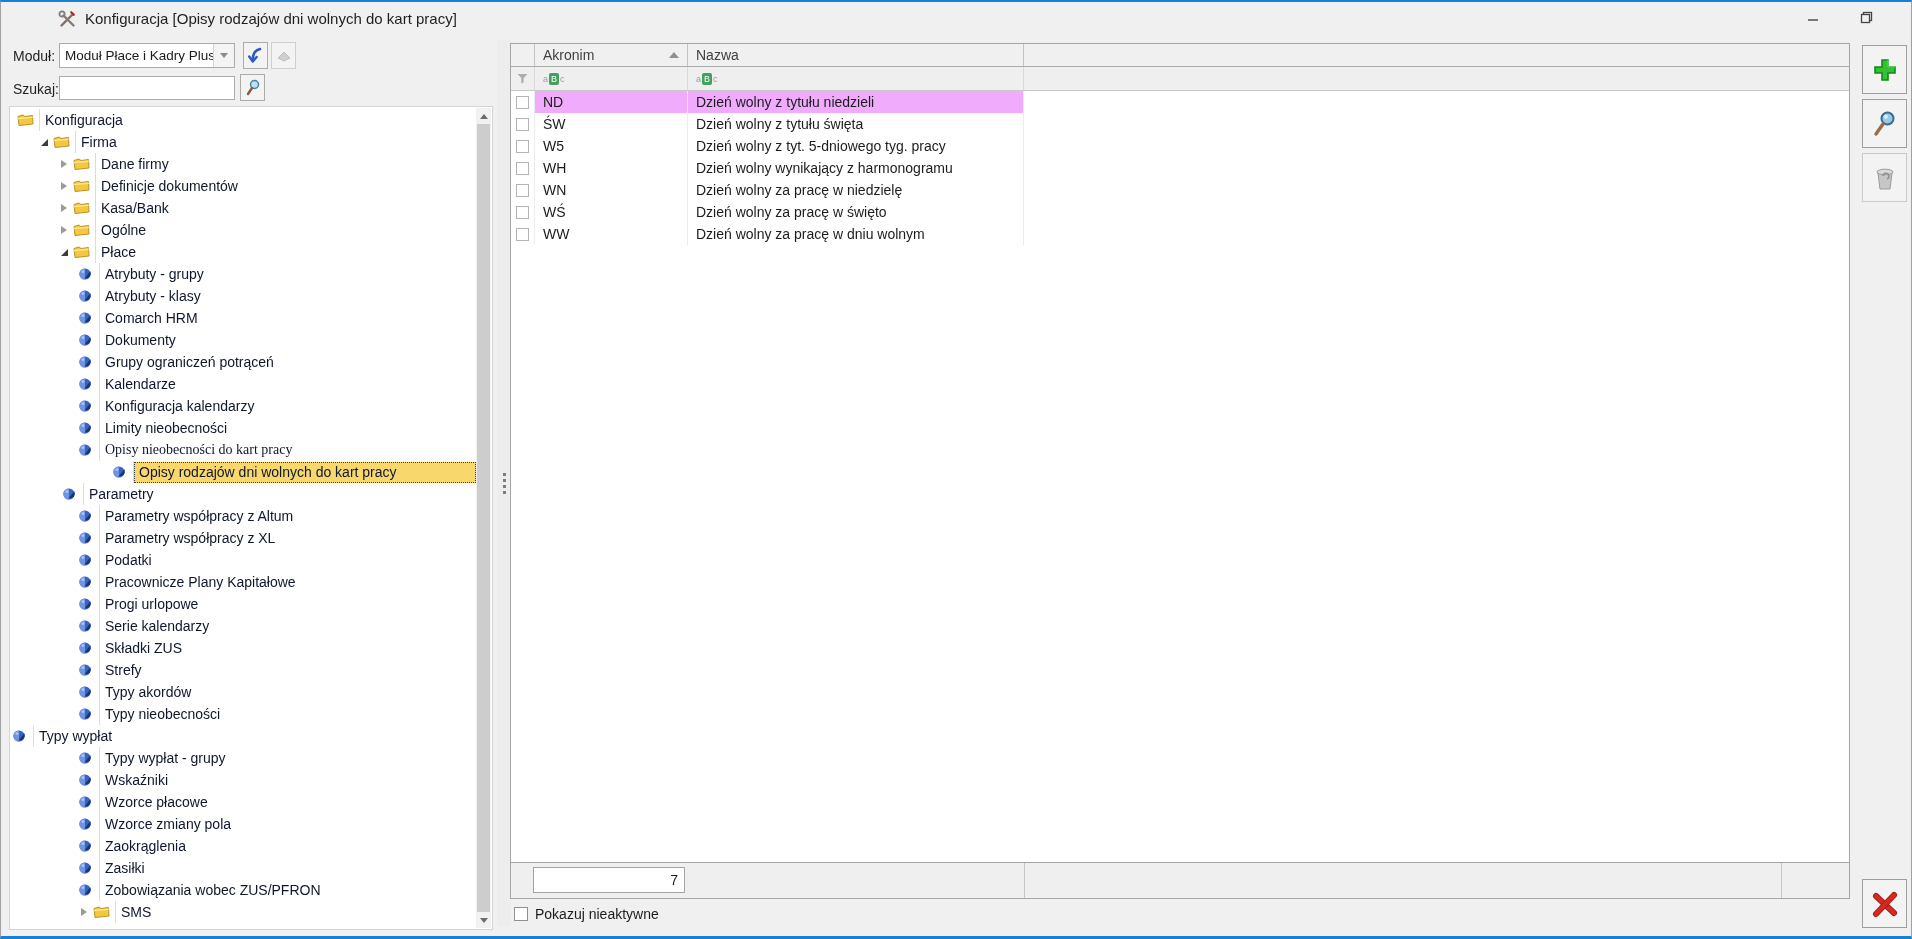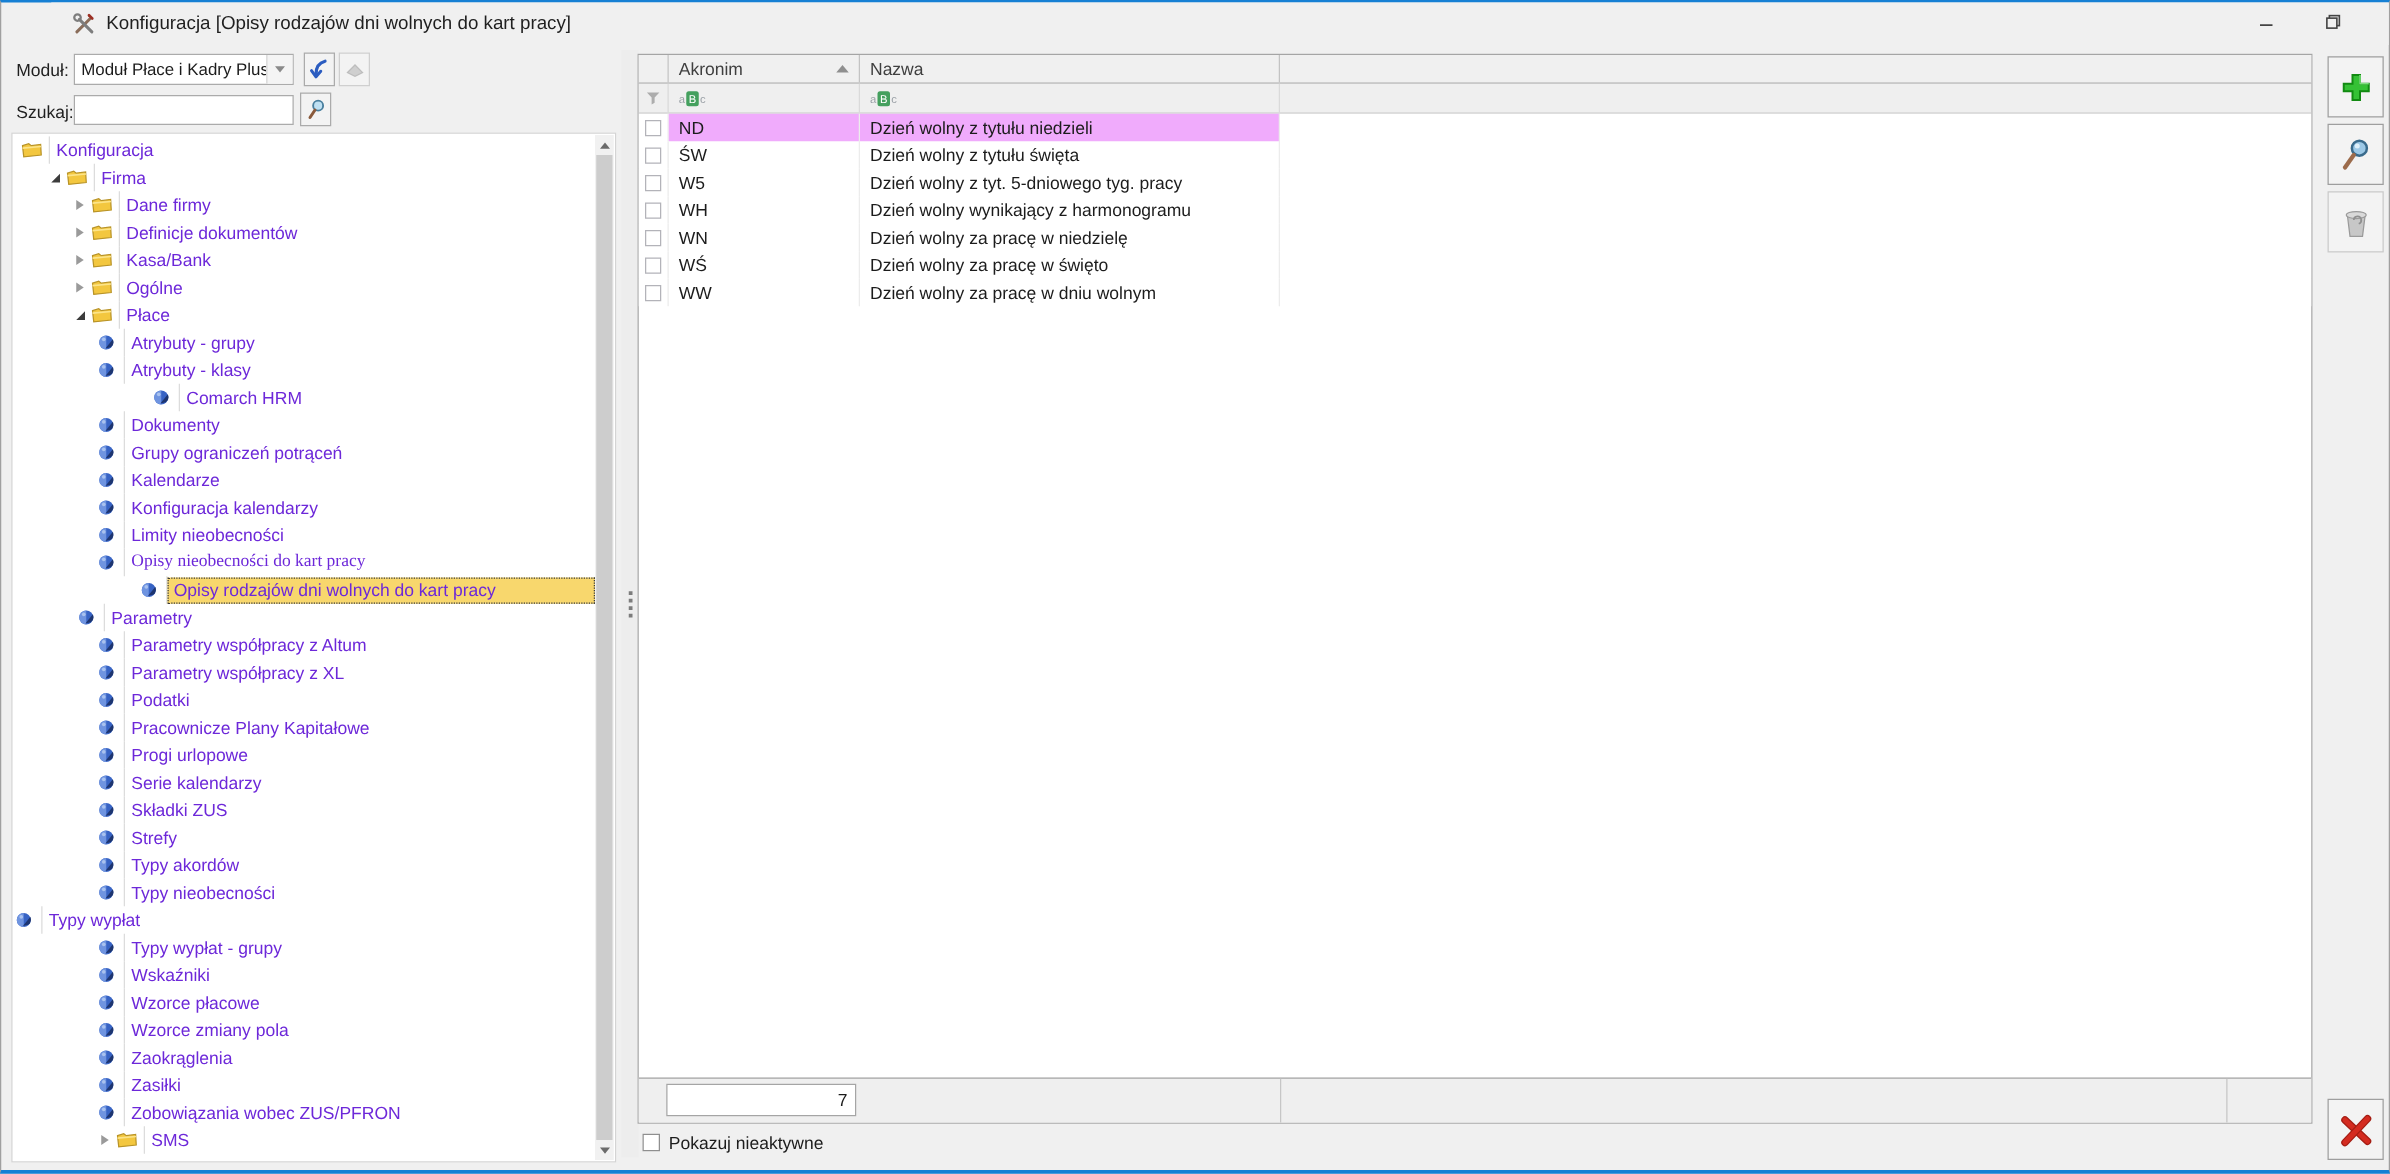--- a/index.html
+++ b/index.html
@@ -23,21 +23,21 @@
   .tri-down{width:0;height:0;border-left:4px solid transparent;border-right:4px solid transparent;border-top:5px solid #8a8a8a;}
   .sbtn{position:absolute;width:25px;height:27px;background:#f3f3f3;border:1px solid #ababab;
     box-sizing:border-box;display:flex;align-items:center;justify-content:center;}
   .sbtn.disabled{border-color:#cfcfcf;background:#f3f3f3;}
   .search-input{position:absolute;left:58px;top:74px;width:176px;height:24px;border:1px solid #ababab;
     box-sizing:border-box;background:#fff;font-size:13.5px;padding:0 4px;outline:none;}
   
   .tree-panel{position:absolute;left:8px;top:104px;width:484px;height:824px;background:#fff;
     border:1px solid #d4d4d4;box-sizing:border-box;}
   .tree{position:absolute;left:0;top:2px;right:16px;bottom:0;overflow:hidden;}
-  .titem{height:22px;display:flex;align-items:center;font-size:14px;color:#6d28d9;white-space:nowrap;cursor:default;}
+  .titem{height:22px;display:flex;align-items:center;font-size:14px;color:#0f172a;white-space:nowrap;cursor:default;}
   .exp{width:16px;height:16px;display:flex;align-items:center;justify-content:center;flex:0 0 16px;}
   .exp .tri-r{width:0;height:0;border-top:4px solid transparent;border-bottom:4px solid transparent;border-left:6px solid #9a9a9a;}
   .exp .tri-e{width:0;height:0;border-left:7px solid transparent;border-bottom:7px solid #3c3c3c;transform:rotate(0deg);}
   .ticon{width:18px;height:16px;flex:0 0 18px;display:flex;align-items:center;justify-content:center;}
   .ticon svg{display:block;}
   .tlabel{align-self:stretch;display:flex;align-items:center;flex:1;border-left:1px solid #dcdcdc;margin-left:5px;min-width:0;}
   .tsel{padding:1px 6px 2px 4px;border:1px dotted transparent;}
   .titem.selected .tsel{background:#f8d76d;border:1px dotted #3a3a3a;flex:1;}
   
   .vscroll{position:absolute;right:1px;top:1px;bottom:1px;width:15px;background:#f1f1f1;}
@@ -261,21 +261,21 @@
               <circle cx="7" cy="7" r="5.6" fill="#3763c4"></circle>
               <path d="M7 1.4 a5.6 5.6 0 0 0 0 11.2 z" fill="#6f94e0"></path>
               <path d="M10.5 10.8 a5.6 5.6 0 0 0 1.8-6.5 l-6 7.4 z" fill="#1d3570"></path>
               <circle cx="5" cy="4.4" r="1.5" fill="#a9c2ef"></circle>
             </svg>
           </span>
           <span class="tlabel">
             <span class="tsel">Atrybuty - klasy</span>
           </span>
         </div>
-        <div class="titem" style="padding-left: 66px; margin-left: 44px;">
+        <div class="titem" style="padding-left: 66px;">
           <span class="ticon">
             <svg width="14" height="14" viewBox="0 0 14 14">
               <circle cx="7" cy="7" r="5.6" fill="#3763c4"></circle>
               <path d="M7 1.4 a5.6 5.6 0 0 0 0 11.2 z" fill="#6f94e0"></path>
               <path d="M10.5 10.8 a5.6 5.6 0 0 0 1.8-6.5 l-6 7.4 z" fill="#1d3570"></path>
               <circle cx="5" cy="4.4" r="1.5" fill="#a9c2ef"></circle>
             </svg>
           </span>
           <span class="tlabel">
             <span class="tsel">Comarch HRM</span>

